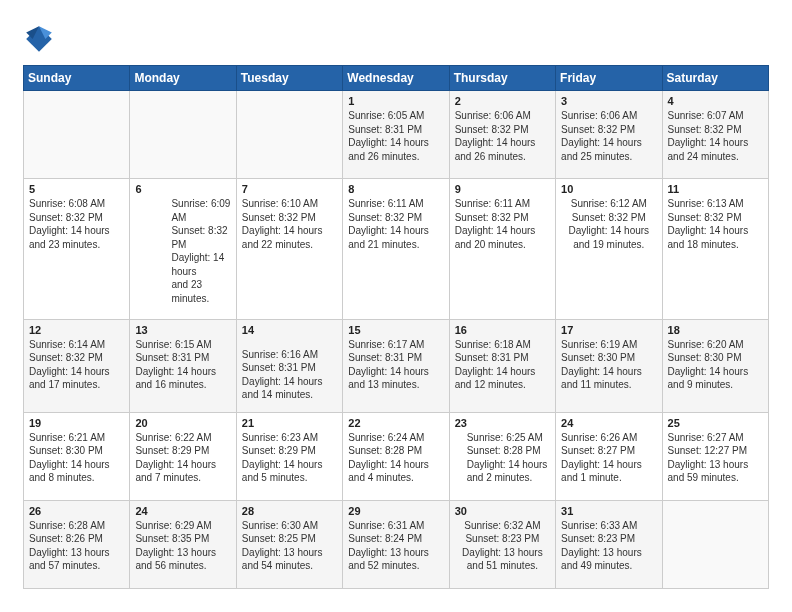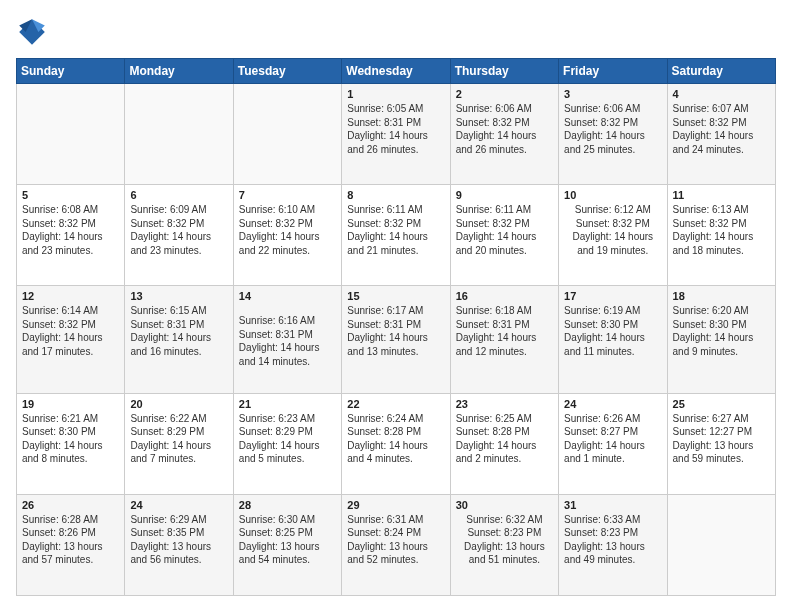--- a/index.html
+++ b/index.html
@@ -6,21 +6,21 @@
     body {
       font-family: Arial, sans-serif;
       background: #fff;
       width: 792px;
       height: 612px;
       overflow: hidden;
     }
     .page {
       width: 792px;
       height: 612px;
-      padding: 16px;
+      padding: 23px;
       display: flex;
       flex-direction: column;
     }
     .header {
       display: flex;
       justify-content: space-between;
       align-items: flex-start;
       margin-bottom: 10px;
     }
     .logo {
@@ -177,21 +177,21 @@
         <tr>
           <td>
             <span class="day-num">5</span>
             <div class="day-info" style="white-space: pre-line;">Sunrise: 6:08 AM
 Sunset: 8:32 PM
 Daylight: 14 hours
 and 23 minutes.</div>
           </td>
           <td>
             <span class="day-num">6</span>
-            <div class="day-info" style="white-space: pre-line;">Sunrise: 6:09 AM
+            <div class="day-info" style="white-space: pre-line; margin-left: 36px;">Sunrise: 6:09 AM
 Sunset: 8:32 PM
 Daylight: 14 hours
 and 23 minutes.</div>
           </td>
           <td>
             <span class="day-num">7</span>
             <div class="day-info" style="white-space: pre-line;">Sunrise: 6:10 AM
 Sunset: 8:32 PM
 Daylight: 14 hours
 and 22 minutes.</div>
@@ -300,21 +300,21 @@
           </td>
           <td>
             <span class="day-num">22</span>
             <div class="day-info" style="white-space: pre-line;">Sunrise: 6:24 AM
 Sunset: 8:28 PM
 Daylight: 14 hours
 and 4 minutes.</div>
           </td>
           <td>
             <span class="day-num">23</span>
-            <div class="day-info" style="white-space: pre-line;">Sunrise: 6:25 AM
+            <div class="day-info" style="white-space: pre-line; margin-left: 12px;">Sunrise: 6:25 AM
 Sunset: 8:28 PM
 Daylight: 14 hours
 and 2 minutes.</div>
           </td>
           <td>
             <span class="day-num">24</span>
             <div class="day-info" style="white-space: pre-line;">Sunrise: 6:26 AM
 Sunset: 8:27 PM
 Daylight: 14 hours
 and 1 minute.</div>

